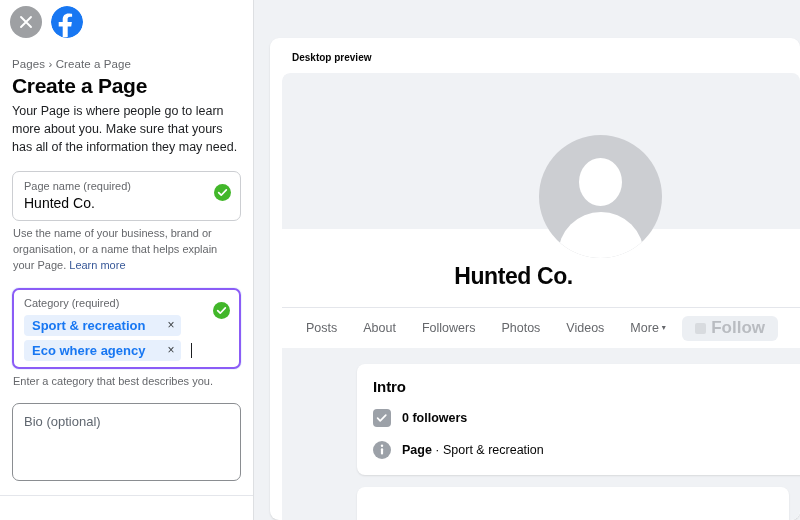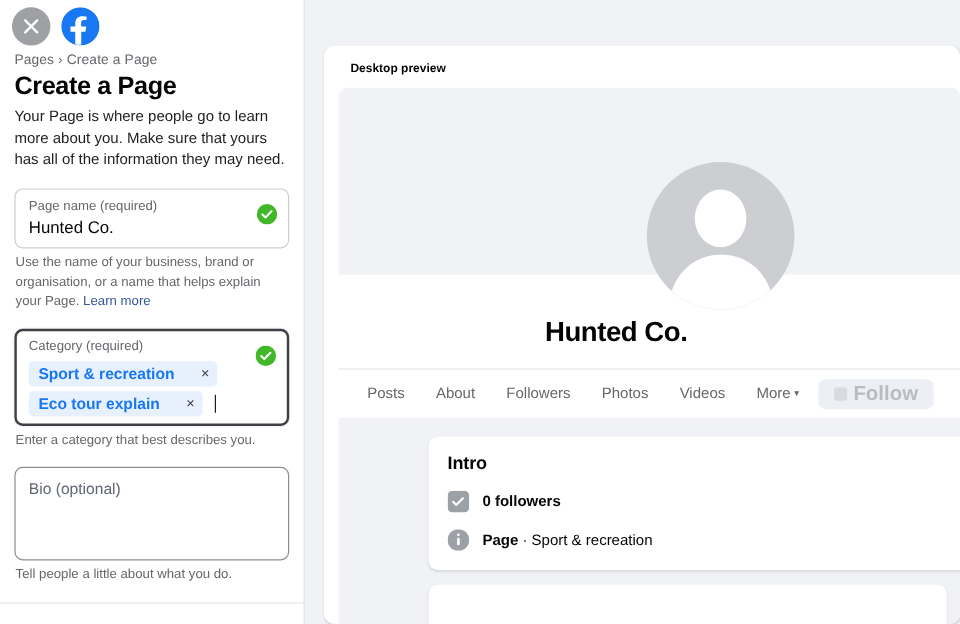--- a/index.html
+++ b/index.html
@@ -36,21 +36,21 @@
     cursor: pointer;
   }
   .close-circle svg { display: block; }
   .fb-logo { width: 32px; height: 32px; border-radius: 50%; display:block; cursor: pointer; }
 
   .lp-body { padding: 0 12px; }
 
   .breadcrumb {
     font-size: 11.5px;
     color: #65676b;
-    margin-top: 0;
+    margin-top: 14px;
     letter-spacing: 0.1px;
   }
   .page-title {
     font-size: 21px;
     font-weight: bold;
     color: #050505;
     letter-spacing: -0.3px;
     margin-top: 3px;
     line-height: 1.25;
   }
@@ -65,21 +65,21 @@
   .field {
     position: relative;
     border: 1px solid #ccced2;
     border-radius: 7px;
     background: #fff;
     margin-top: 14px;
     padding: 7px 34px 7px 11px;
     min-height: 44px;
   }
   .field.focused {
-    border: 2px solid #404040;
+    border: 2px solid #8b5cf6;
     padding: 6px 42px 6px 10px;
     box-shadow: 0 0 0 1px rgba(24,119,242,0.08);
   }
   .field-label {
     font-size: 11px;
     color: #65676b;
     line-height: 1.3;
   }
   .field-value {
     font-size: 14px;
@@ -322,33 +322,32 @@
         </svg>
         <div class="chips">
           <div class="chip-row">
             <span class="chip">
               <span>Sport &amp; recreation</span>
               <span class="chip-x">×</span>
             </span>
           </div>
           <div class="chip-row">
             <span class="chip">
-              <span>Eco tour explain</span>
+              <span>Eco where agency</span>
               <span class="chip-x">×</span>
             </span>
             <span class="caret"></span>
           </div>
         </div>
       </div>
       <div class="helper">Enter a category that best describes you.</div>
 
       <div class="bio-box">
         <div class="bio-placeholder">Bio (optional)</div>
       </div>
-      <div class="helper">Tell people a little about what you do.</div>
 
       <div class="divider"></div>
 
     </div>
   </div>
 
   <div class="right-panel">
     <div class="preview-card">
 
       <div class="preview-header">Desktop preview</div>

